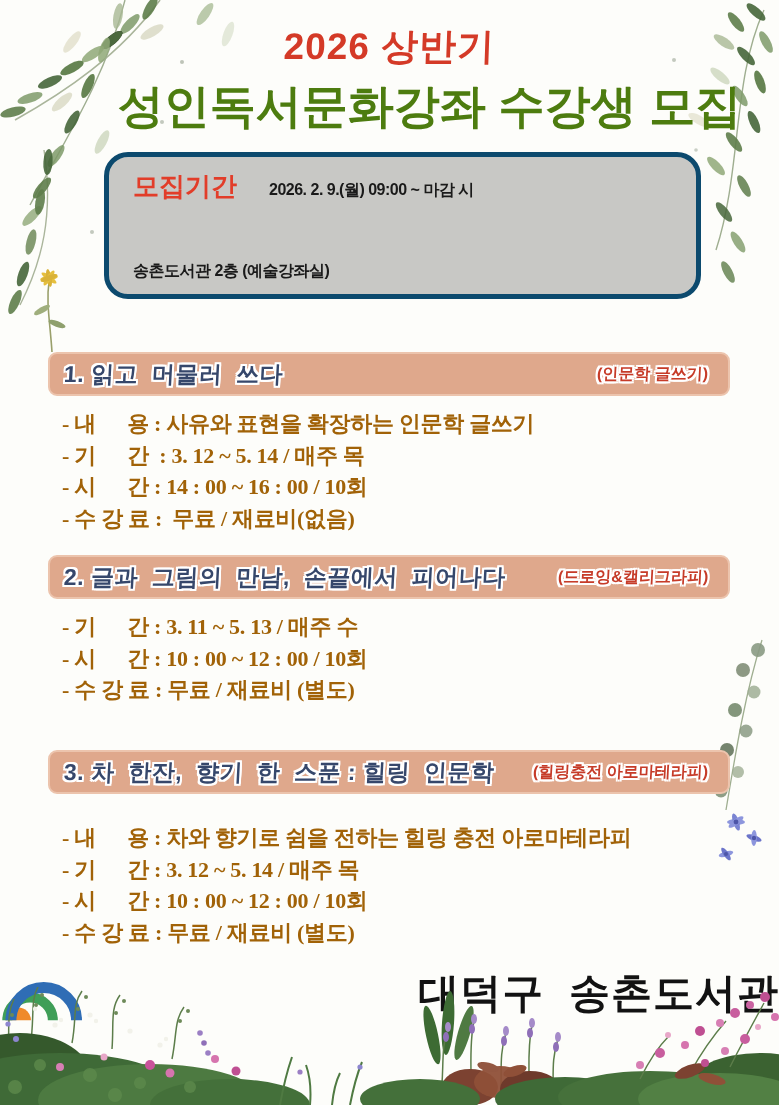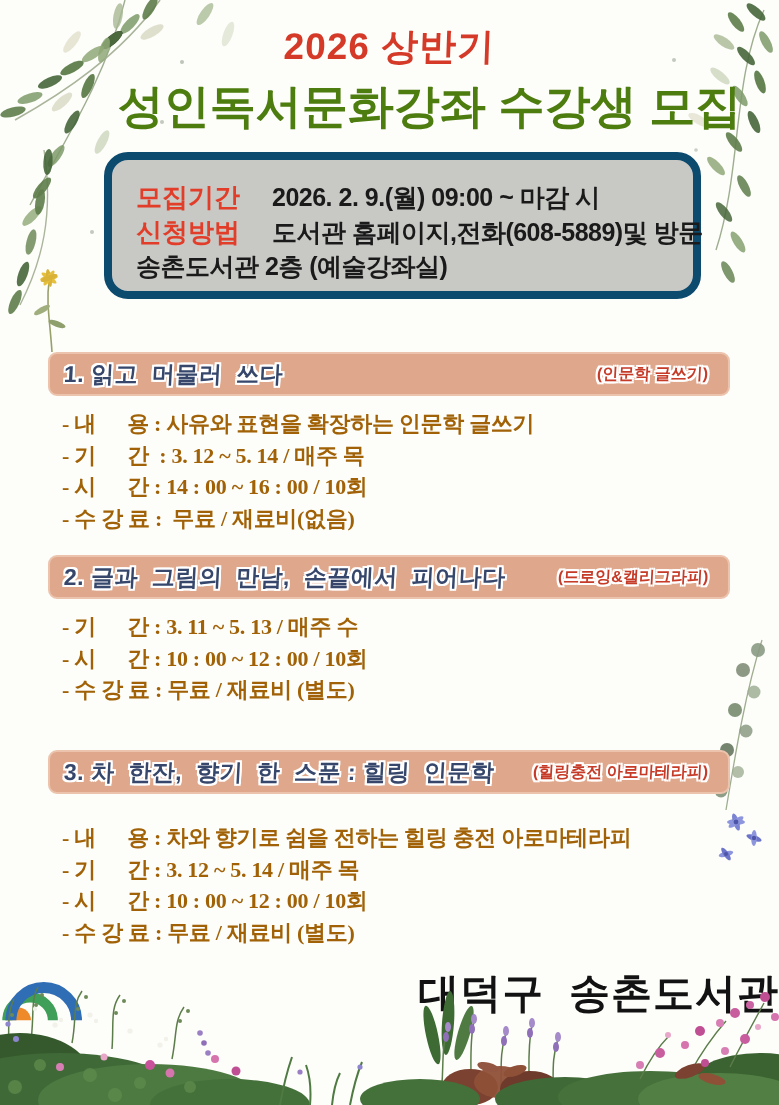--- a/index.html
+++ b/index.html
@@ -18,31 +18,31 @@
   }
   .main-title{
     position:absolute;top:76px;left:0;width:100%;text-align:center;
     font-size:46px;font-weight:900;color:#4d7c0f;letter-spacing:0px;padding-left:40px;
   }
 
   
   .info-box{
     position:absolute;left:104px;top:152px;width:597px;height:147px;
     box-sizing:border-box;background:#c8c8c5;
-    border:8px solid #0c4a6e;border-radius:24px;
-    padding:20px 14px 12px 24px;
+    border:5px solid #0c4a6e;border-radius:24px;
+    padding:12px 14px 12px 24px;
     display:flex;flex-direction:column;justify-content:space-between;
   }
   .info-row{display:flex;align-items:baseline;}
   .info-label{
     flex:0 0 136px;white-space:pre;
     font-size:26px;font-weight:800;color:#e23d29;
   }
   .info-value{
-    white-space:pre;font-size:25px;font-weight:800;color:#1a1a1a;
+    white-space:pre;font-size:16px;font-weight:800;color:#1a1a1a;
     letter-spacing:-0.5px;
   }
 
   
   .banner{
     position:absolute;left:48px;width:682px;height:44px;
     box-sizing:border-box;background:#dfa88c;border-radius:9px;
     border:2px solid #ecc4ad;
     display:flex;align-items:center;justify-content:space-between;
     padding:0 20px 0 14px;
@@ -202,24 +202,20 @@
 
   <div class="eyebrow">2026 상반기</div>
   <div class="main-title">성인독서문화강좌 수강생 모집</div>
 
   <div class="info-box">
     <div class="info-row">
       <span class="info-label">모집기간</span>
       <span class="info-value">2026. 2. 9.(월) 09:00 ~ 마감 시</span>
     </div>
     <div class="info-row">
-      <span class="info-label">신청방법</span>
-      <span class="info-value">도서관 홈페이지,전화(608-5889)및 방문</span>
-    </div>
-    <div class="info-row">
       <span class="info-value">송촌도서관 2층 (예술강좌실)</span>
     </div>
   </div>
 
   <div class="banner b1">
     <span class="banner-title">1. 읽고  머물러  쓰다</span>
     <span class="banner-tag">(인문학 글쓰기)</span>
   </div>
   <div class="details d1">
     <div>- 내      용 : 사유와 표현을 확장하는 인문학 글쓰기</div>

